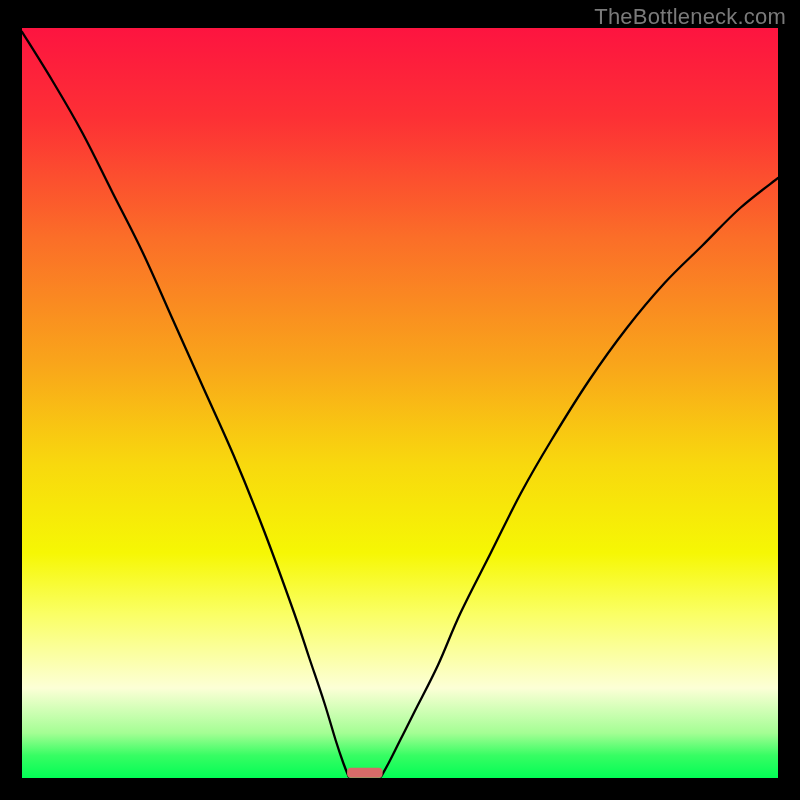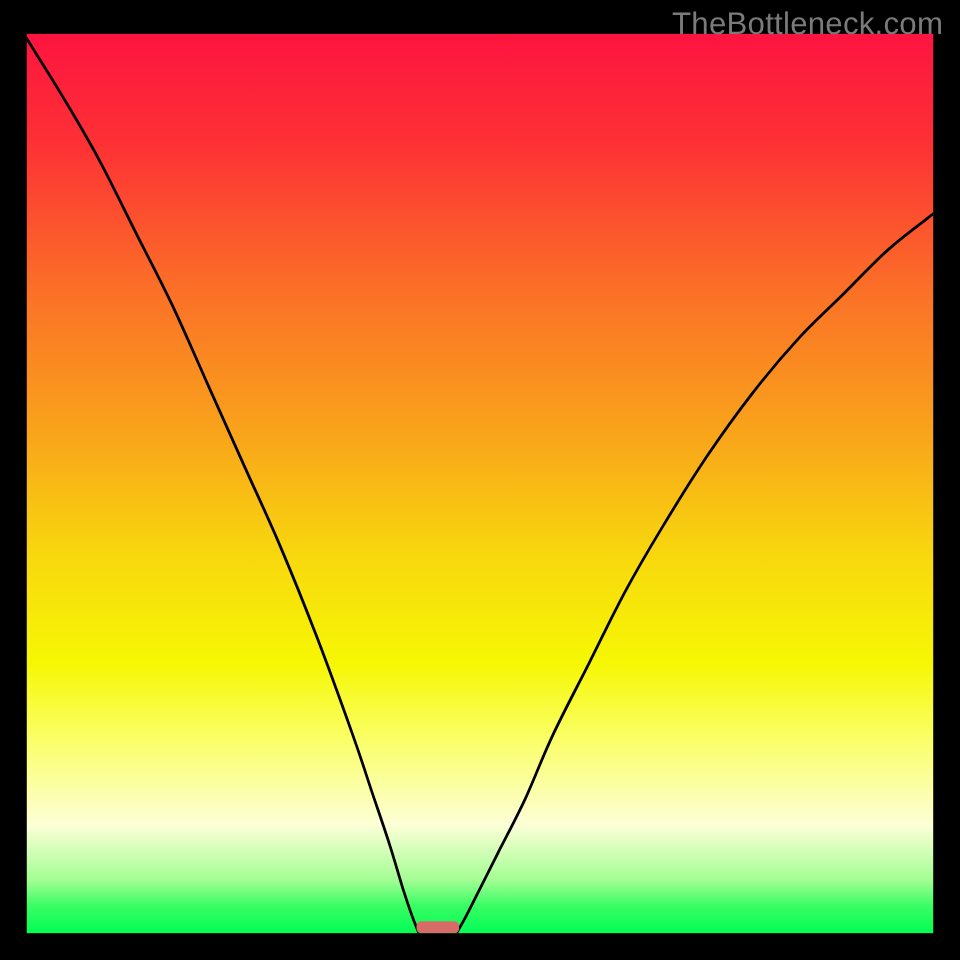--- a/index.html
+++ b/index.html
@@ -10,21 +10,21 @@
     background: #000;
     position: relative;
     overflow: hidden;
     font-family: Arial, Helvetica, sans-serif;
   }
   .watermark {
     position: absolute;
     top: 4px;
     right: 14px;
     color: #7a7a7a;
-    font-size: 26px;
+    font-size: 22px;
     font-weight: 500;
     letter-spacing: 0.2px;
     z-index: 200;
   }
   .plot-frame {
     position: absolute;
     left: 22px;
     top: 28px;
     width: 756px;   
     height: 750px;  

